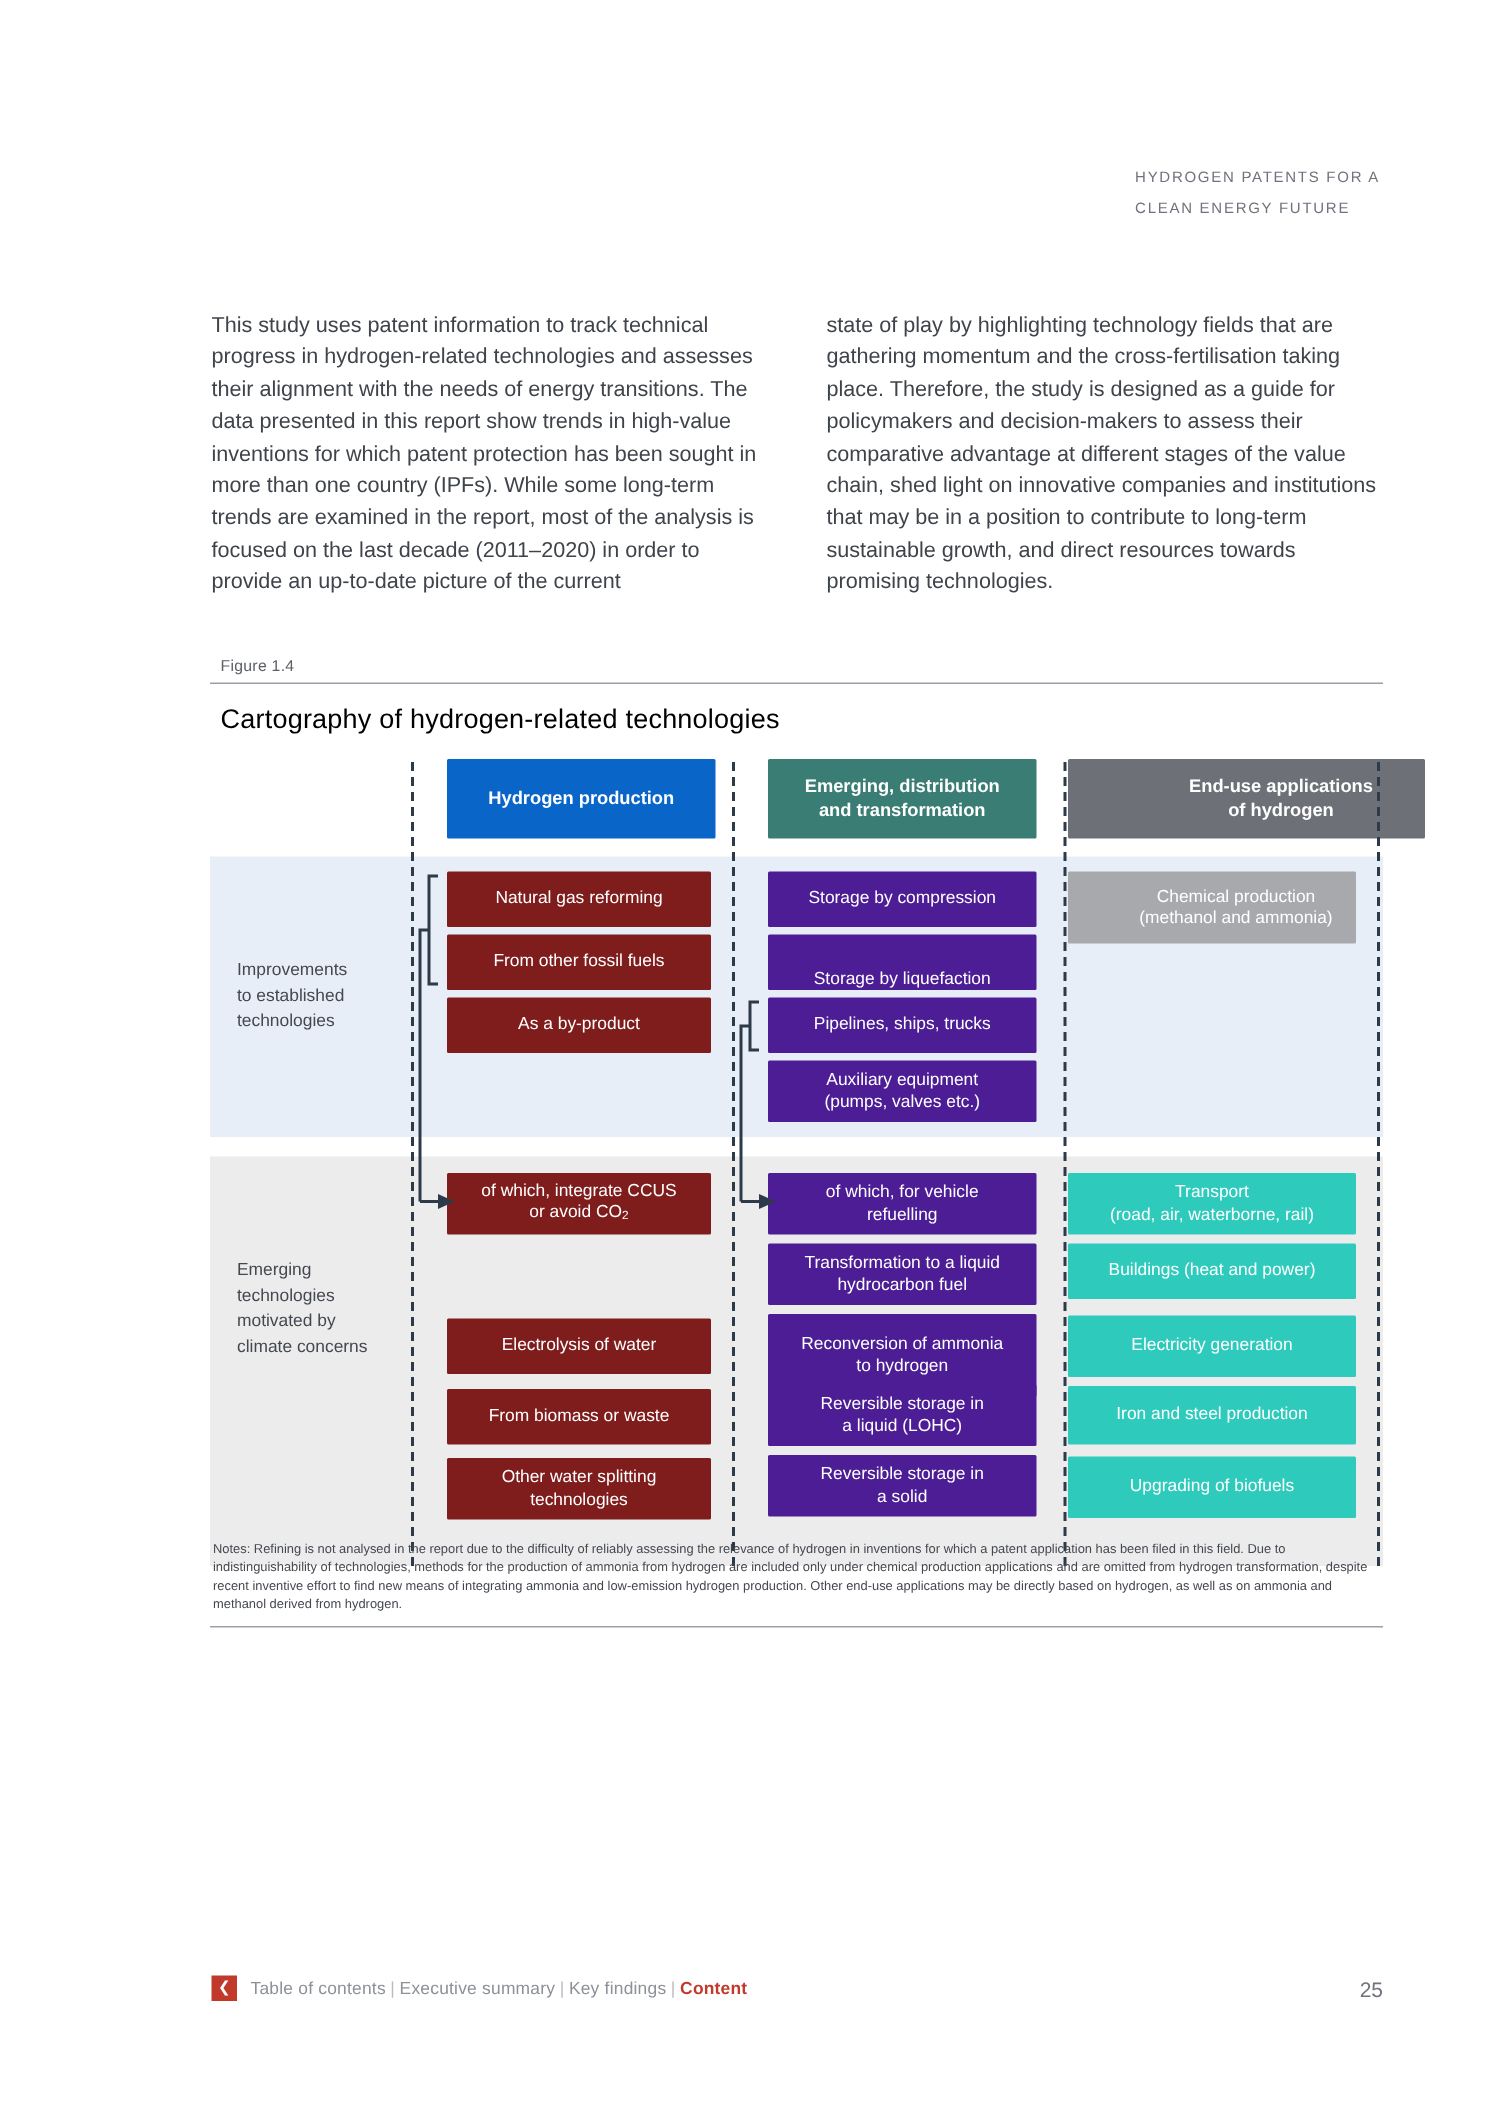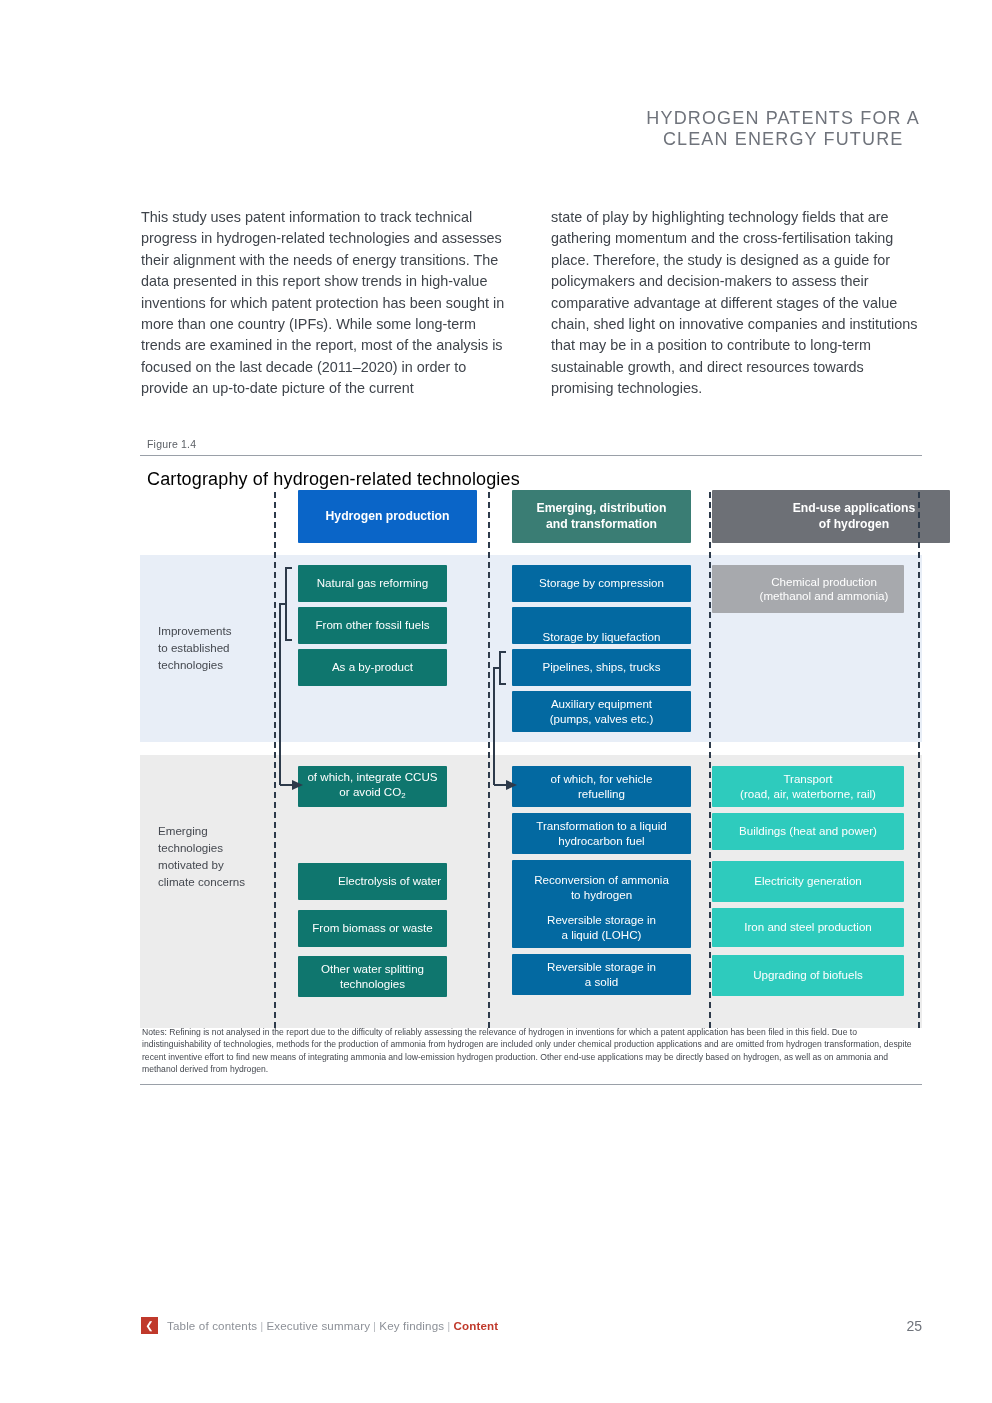--- a/index.html
+++ b/index.html
@@ -9,41 +9,41 @@
     font-family:"Liberation Sans","DejaVu Sans",sans-serif;
     color:#4a4f57;
     position:relative;
     overflow:hidden;
   }
   .page{position:relative;width:992px;height:1403px;}
 
   
   .run-head{
     position:absolute;top:108px;right:72px;
-    text-align:center;
-    font-size:18px;letter-spacing:1.15px;
+    text-align:left;
+    font-size:10px;letter-spacing:1.15px;
     color:#6f737b;line-height:21px;
   }
 
   
   .cols{
     position:absolute;top:207px;left:141px;width:782px;
     display:flex;justify-content:space-between;
   }
   .col{width:372px;font-size:14.4px;line-height:21.4px;color:#3f444b;}
   .col p{margin:0;}
 
   
   .figure{position:absolute;top:438px;left:140px;width:782px;}
   .fig-num{font-size:10.5px;color:#5c6066;padding:0 0 5px 7px;letter-spacing:.2px;}
   .fig-rule{height:1px;background:#9aa0a8;width:100%;}
   .fig-title{font-size:18px;color:#000000;padding:13px 0 0 7px;letter-spacing:.15px;}
 
   
-  .diagram{position:relative;width:782px;height:545px;}
+  .diagram{position:relative;width:782px;height:545px;margin-top:16px;}
 
   
   .band{position:absolute;left:0;width:782px;}
   .band-1{top:65px;height:187px;background:#e8eef7;}
   .band-2{top:265px;height:273px;background:#ececec;}
 
   .colhdr{
     position:absolute;top:0;height:53px;border-radius:1px;
     display:flex;align-items:center;justify-content:center;text-align:center;
     color:#ffffff;font-size:12.2px;line-height:15.5px;font-weight:600;
@@ -67,22 +67,22 @@
   .rowlab-1{top:132px;}
   .rowlab-2{top:332px;}
 
   
   .bx{
     position:absolute;border-radius:1px;
     display:flex;align-items:center;justify-content:center;text-align:center;
     color:#ffffff;font-size:11.6px;line-height:14.5px;
     padding:0 6px;box-sizing:border-box;
   }
-  .c-prod{left:158px;width:149px;background:#0f766e;}
-  .c-sto{left:372px;width:179px;background:#0369a1;}
+  .c-prod{left:158px;width:176px;background:#7f1d1d;}
+  .c-sto{left:372px;width:179px;background:#4c1d95;}
   .c-end{left:572px;width:192px;background:#2ecbbd;}
   .c-grey{left:572px;width:192px;background:#a7a9ad;padding-left:38px;}
 
   
   .conn{position:absolute;left:0;top:0;width:782px;height:545px;pointer-events:none;}
 
   sub{font-size:.68em;vertical-align:-0.25em;}
 
   
   .notes-wrap{position:absolute;top:1026px;left:140px;width:782px;}
@@ -199,21 +199,21 @@
           <span>(methanol and ammonia)</span>
         </span>
       </div>
 
       <div class="bx c-prod" style="top:276px;height:41px;">
         <span>
           <span>of which, integrate CCUS</span><br>
           <span>or avoid CO</span><sub>2</sub>
         </span>
       </div>
-      <div class="bx c-prod" style="top:373px;height:37px;justify-content:flex-end;">
+      <div class="bx c-prod" style="top:373px;height:37px;">
         <span>Electrolysis of water</span>
       </div>
       <div class="bx c-prod" style="top:420px;height:37px;">
         <span>From biomass or waste</span>
       </div>
       <div class="bx c-prod" style="top:466px;height:41px;">
         <span>
           <span>Other water splitting</span><br>
           <span>technologies</span>
         </span>

